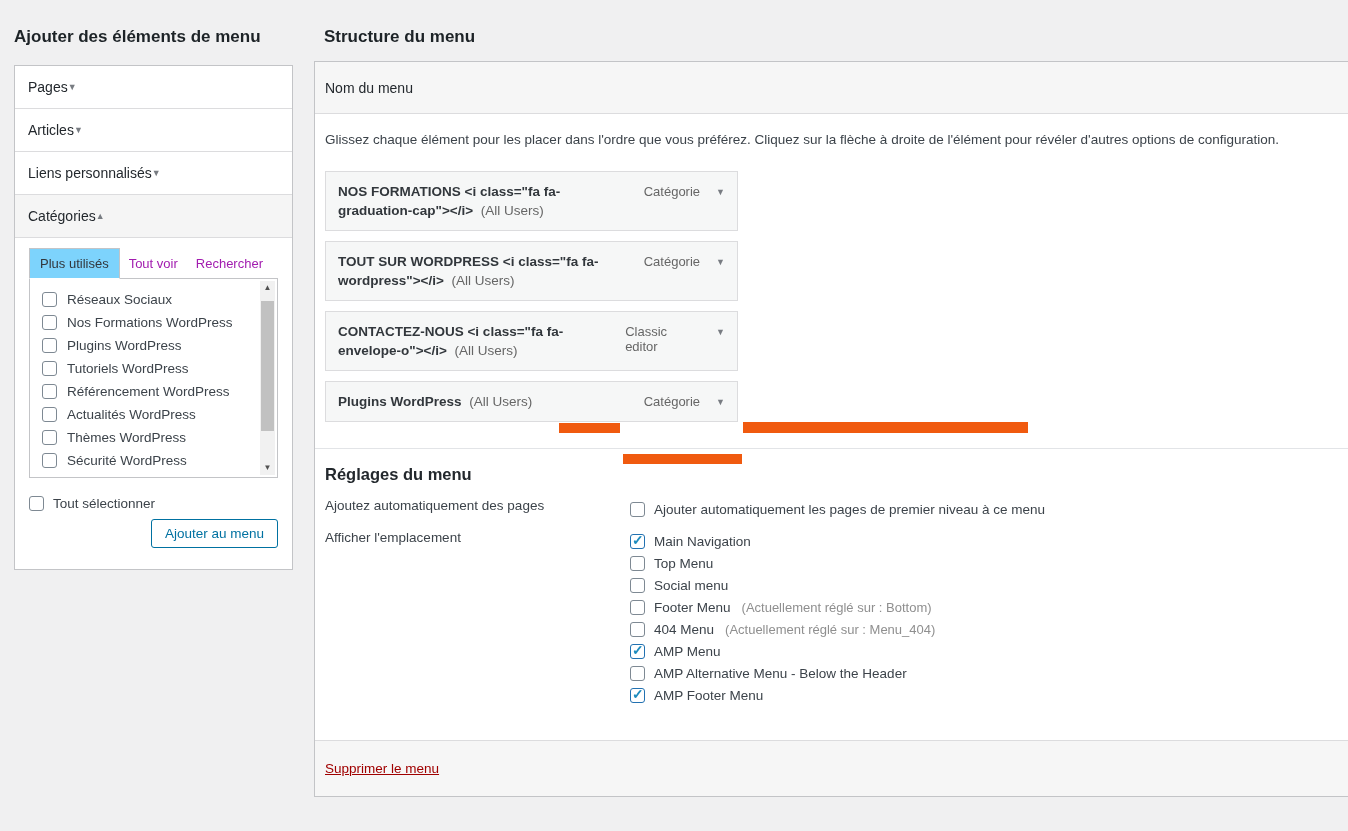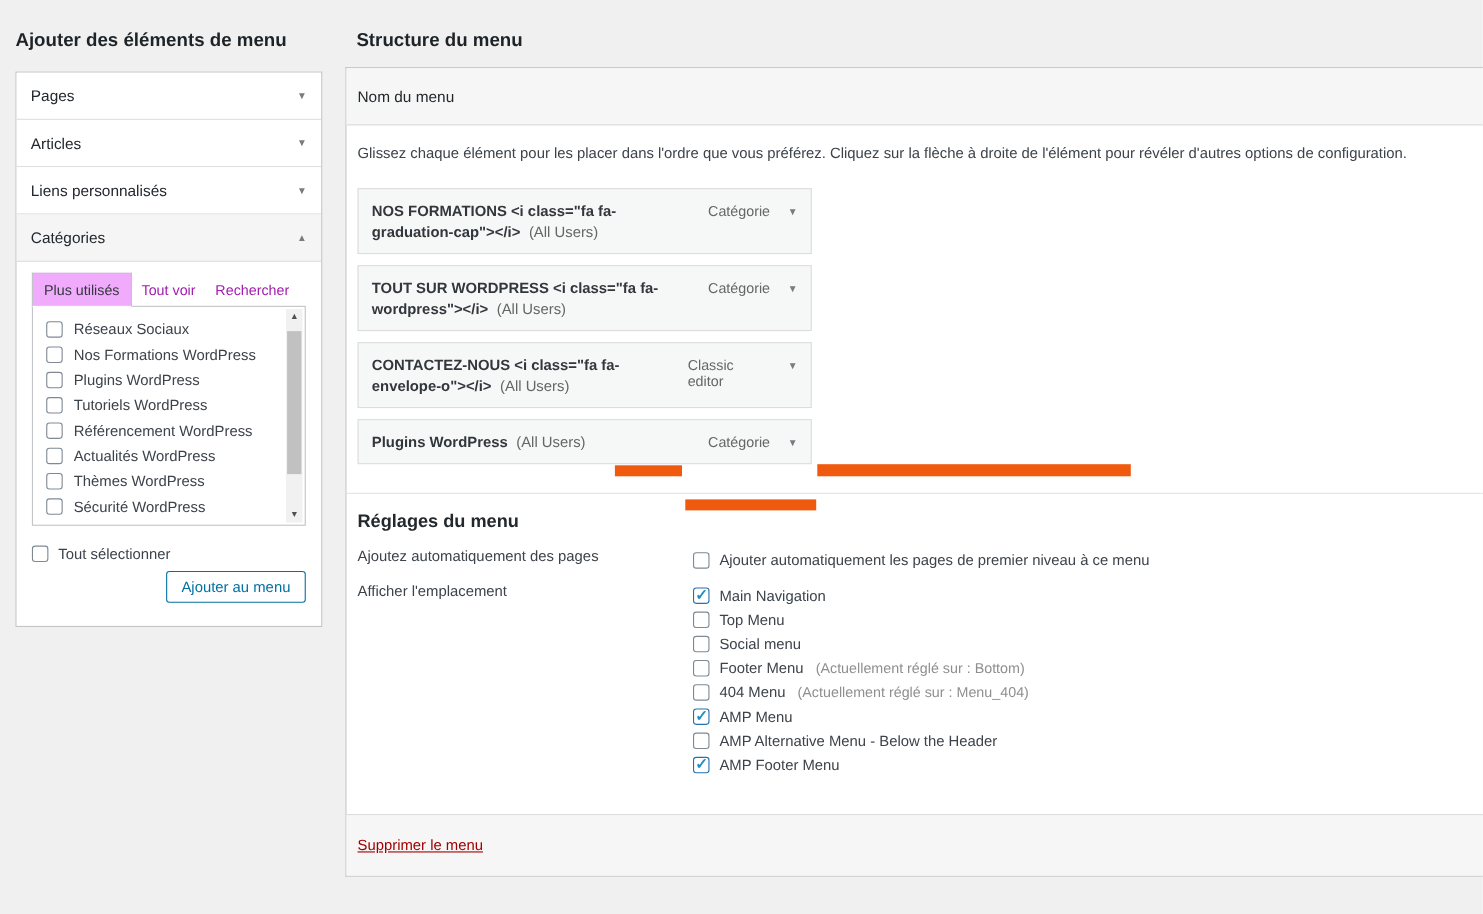--- a/index.html
+++ b/index.html
@@ -14,31 +14,31 @@
   h1,h2,h3 { font-weight:600; color:#1d2327; }
 
   
   .left-title { position:absolute; left:14px; top:27px; font-size:17px; }
   .left-box {
     position:absolute; left:14px; top:65px; width:279px; height:505px;
     background:#fff; border:1px solid #c3c4c7; overflow:hidden;
   }
   .accordion-row {
     height:43px; border-bottom:1px solid #dcdcde; background:#fff;
-    display:flex; align-items:center; justify-content:space-between;
+    display:flex; align-items:center; 
     padding:0 13px; font-size:14px; color:#23282d; cursor:pointer;
   }
   .accordion-row.expanded { background:#f5f5f5; }
   .acc-arrow { color:#787c82; font-size:9px; }
 
   .cat-panel { padding:10px 14px 0 14px; }
   .tabs { display:flex; align-items:flex-end; position:relative; z-index:2; margin-top:0; font-size:13px; }
   .tab { padding:7px 9px; color:#a21caf; cursor:pointer; }
   .tab.active {
-    background:#f0abfc; border:1px solid #c3c4c7; border-bottom:1px solid #fff;
+    background:#7dd3fc; border:1px solid #c3c4c7; border-bottom:1px solid #fff;
     color:#32373c; margin-bottom:-1px; padding:7px 10px; cursor:default;
   }
   .cat-list {
     position:relative; border:1px solid #c3c4c7; background:#fff;
     height:200px; padding:9px 28px 6px 12px; overflow:hidden;
   }
   .cat-row { display:flex; align-items:center; gap:10px; height:23px; font-size:13.5px; color:#3c434a; }
 
   .checkbox {
     position:relative; width:15px; height:15px; flex:none;

